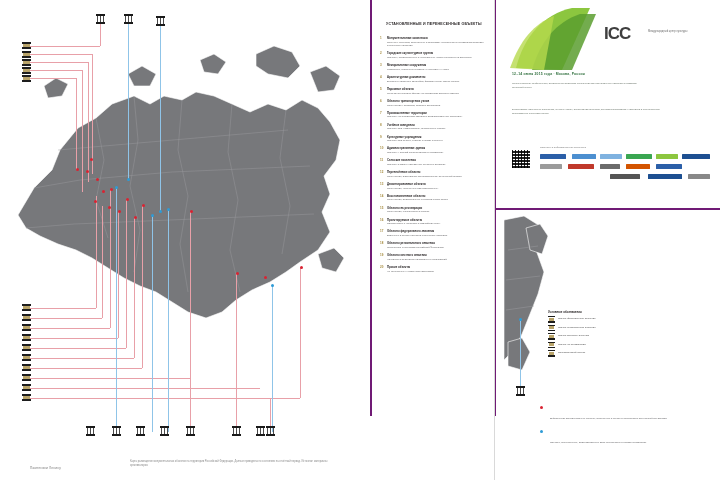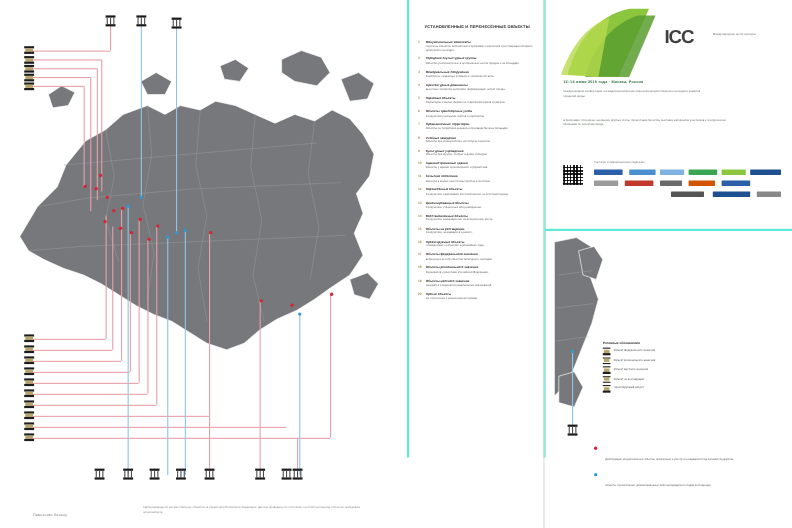--- a/index.html
+++ b/index.html
@@ -1,17 +1,17 @@
 <!DOCTYPE html>
 <html><head>
 <meta charset="utf-8">
 <style>
   html,body{margin:0;padding:0;background:#ffffff;}
   body{width:720px;height:480px;overflow:hidden;font-family:"Liberation Sans",sans-serif;}
-  .page{position:relative;width:720px;height:416px;background:#5eead4;}
+  .page{position:relative;width:720px;height:416px;background:#701a75;}
 
   
   .map-panel{position:absolute;left:0;top:0;width:370px;height:480px;background:#ffffff;overflow:hidden;}
 
   .map-caption{position:absolute;left:30px;bottom:10px;font-size:3.2px;color:#7a7a7a;letter-spacing:.2px;}
   .map-footnote{position:absolute;left:130px;bottom:12px;width:210px;font-size:2.6px;color:#8a8a8a;line-height:1.5;text-align:left;}
 
   
   .line-red{position:absolute;background:#e8a0a8;}
   .line-blue{position:absolute;background:#8fc4e8;}

